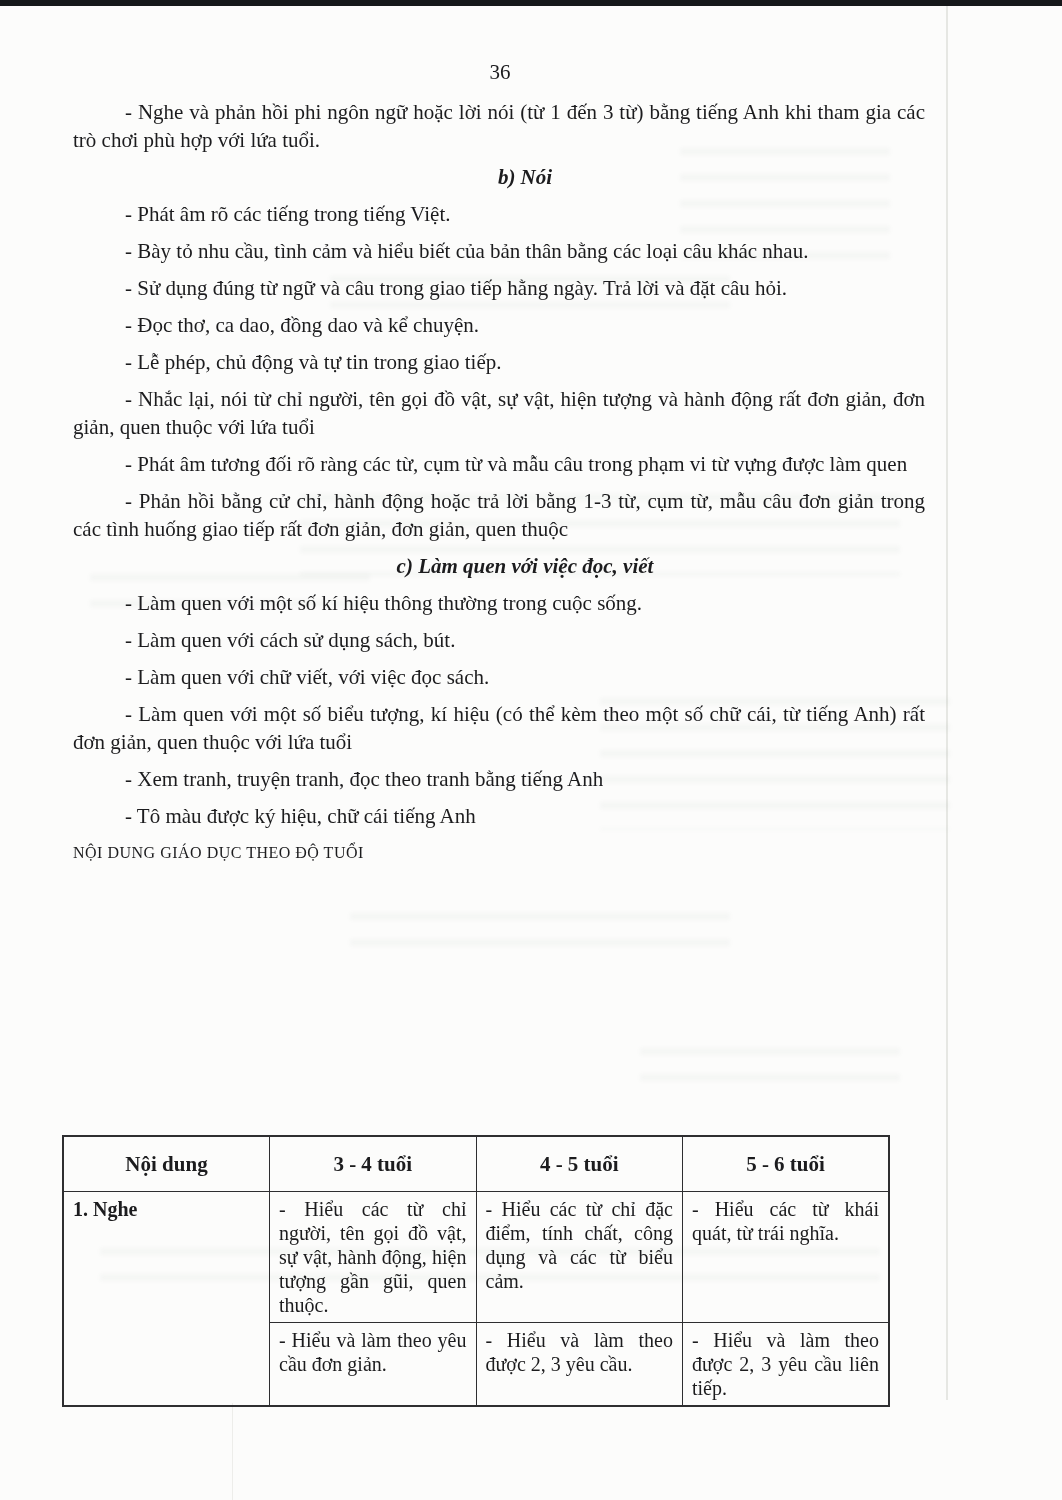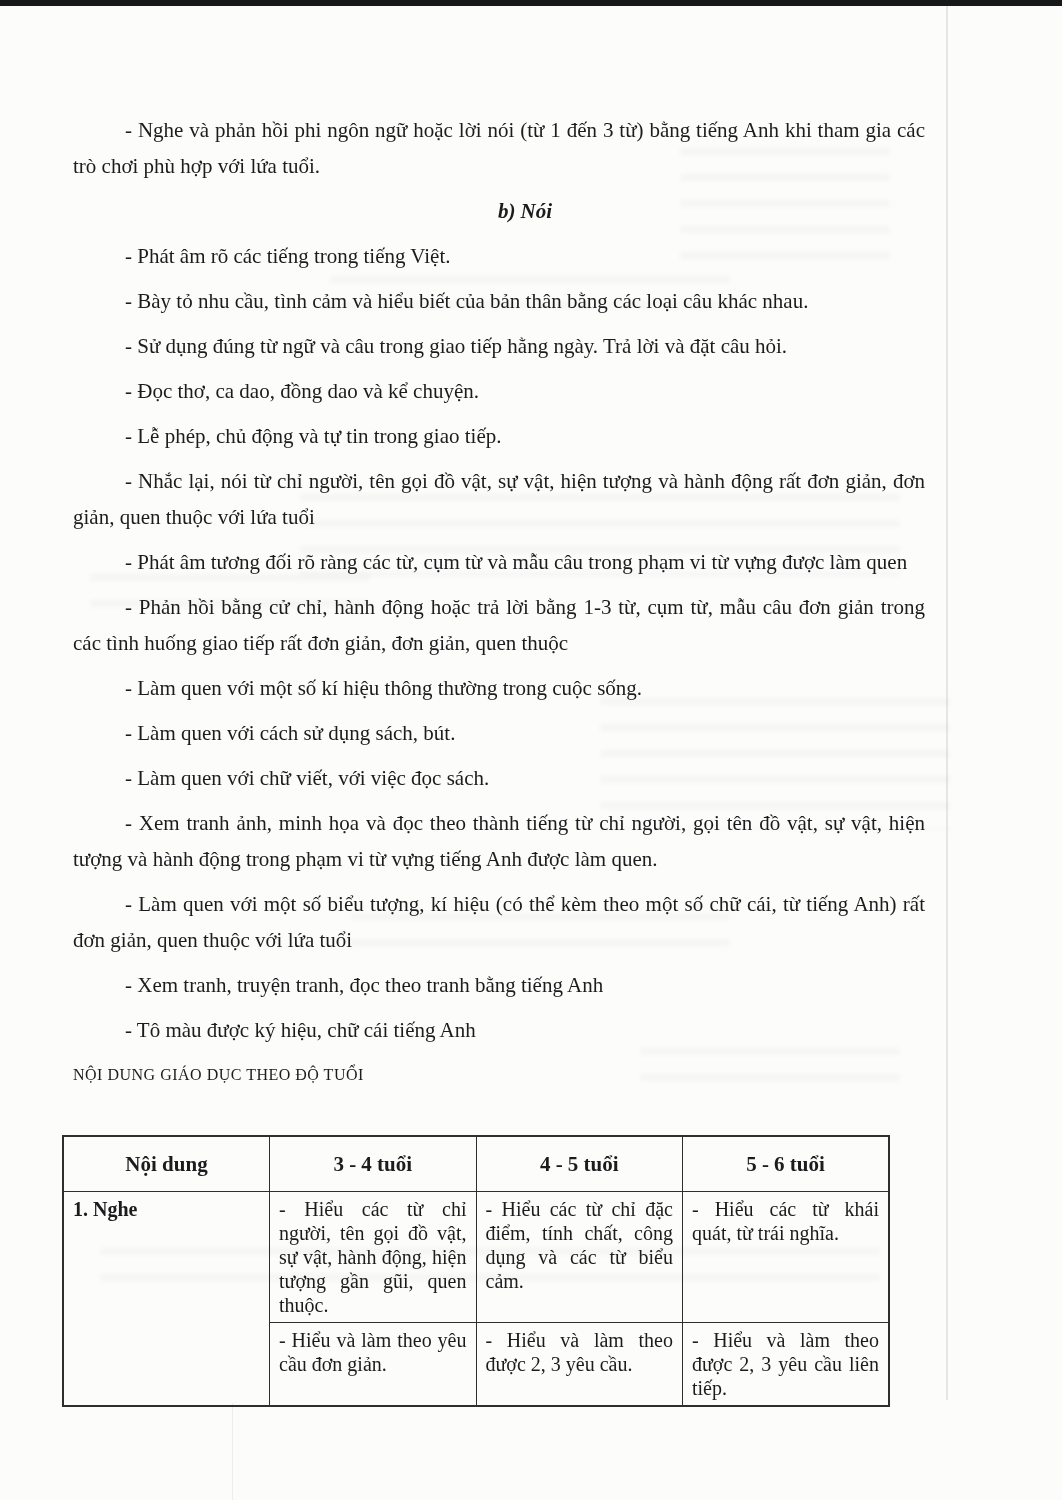--- a/index.html
+++ b/index.html
@@ -25,22 +25,22 @@
   }
   .scan-line-bottomleft{
     position:absolute;top:1403px;left:232px;width:1px;height:97px;
     background:#ededea;
   }
   .page-number{
     position:absolute;top:60px;left:0;width:1000px;
     text-align:center;font-size:21px;
   }
   .content{
-    position:absolute;top:112px;left:73px;width:852px;
-    font-size:21px;line-height:36px;
+    position:absolute;top:98px;left:73px;width:852px;
+    font-size:21px;line-height:28px;
   }
   .content p{
     margin:0 0 9px 0;
     text-indent:52px;
     text-align:justify;
   }
   .content p.sec-head{
     font-weight:bold;font-style:italic;
     text-align:center;
   }
@@ -96,36 +96,37 @@
 
   <div class="bleed" style="top:140px;left:680px;width:210px;height:120px;"></div>
   <div class="bleed" style="top:268px;left:330px;width:400px;height:40px;"></div>
   <div class="bleed" style="top:486px;left:300px;width:600px;height:90px;"></div>
   <div class="bleed" style="top:566px;left:90px;width:280px;height:60px;"></div>
   <div class="bleed" style="top:690px;left:600px;width:350px;height:140px;"></div>
   <div class="bleed" style="top:905px;left:350px;width:380px;height:60px;"></div>
   <div class="bleed" style="top:1040px;left:640px;width:260px;height:60px;"></div>
   <div class="bleed" style="top:1240px;left:100px;width:780px;height:60px;"></div>
 
+  <div class="page-number">36</div>
 
   <div class="content">
     <p>- Nghe và phản hồi phi ngôn ngữ hoặc lời nói (từ 1 đến 3 từ) bằng tiếng Anh khi tham gia các trò chơi phù hợp với lứa tuổi.</p>
     <p class="sec-head">b) Nói</p>
     <p>- Phát âm rõ các tiếng trong tiếng Việt.</p>
     <p>- Bày tỏ nhu cầu, tình cảm và hiểu biết của bản thân bằng các loại câu khác nhau.</p>
     <p>- Sử dụng đúng từ ngữ và câu trong giao tiếp hằng ngày. Trả lời và đặt câu hỏi.</p>
     <p>- Đọc thơ, ca dao, đồng dao và kể chuyện.</p>
     <p>- Lễ phép, chủ động và tự tin trong giao tiếp.</p>
     <p>- Nhắc lại, nói từ chỉ người, tên gọi đồ vật, sự vật, hiện tượng và hành động rất đơn giản, đơn giản, quen thuộc với lứa tuổi</p>
     <p>- Phát âm tương đối rõ ràng các từ, cụm từ và mẫu câu trong phạm vi từ vựng được làm quen</p>
     <p>- Phản hồi bằng cử chỉ, hành động hoặc trả lời bằng 1-3 từ, cụm từ, mẫu câu đơn giản trong các tình huống giao tiếp rất đơn giản, đơn giản, quen thuộc</p>
+    <p class="sec-head">c) Làm quen với việc đọc, viết</p>
     <p>- Làm quen với một số kí hiệu thông thường trong cuộc sống.</p>
     <p>- Làm quen với cách sử dụng sách, bút.</p>
     <p>- Làm quen với chữ viết, với việc đọc sách.</p>
-    <p>- Xem tranh ảnh, minh họa và đọc theo thành tiếng từ chỉ người, gọi tên đồ vật, sự vật, hiện tượng và hành động trong phạm vi từ vựng tiếng Anh được làm quen.</p>
     <p>- Làm quen với một số biểu tượng, kí hiệu (có thể kèm theo một số chữ cái, từ tiếng Anh) rất đơn giản, quen thuộc với lứa tuổi</p>
     <p>- Xem tranh, truyện tranh, đọc theo tranh bằng tiếng Anh</p>
     <p>- Tô màu được ký hiệu, chữ cái tiếng Anh</p>
     <p class="section-title">NỘI DUNG GIÁO DỤC THEO ĐỘ TUỔI</p>
   </div>
 
   <table class="age-table">
     <colgroup>
         <col>
         <col>

